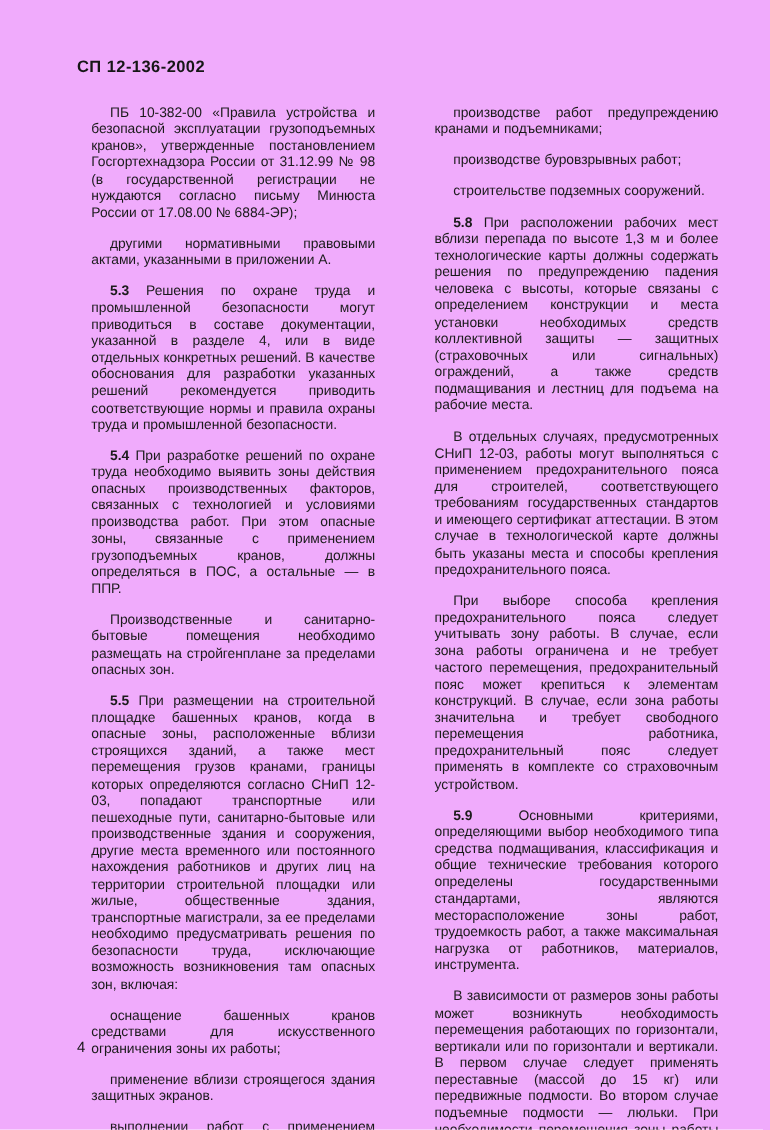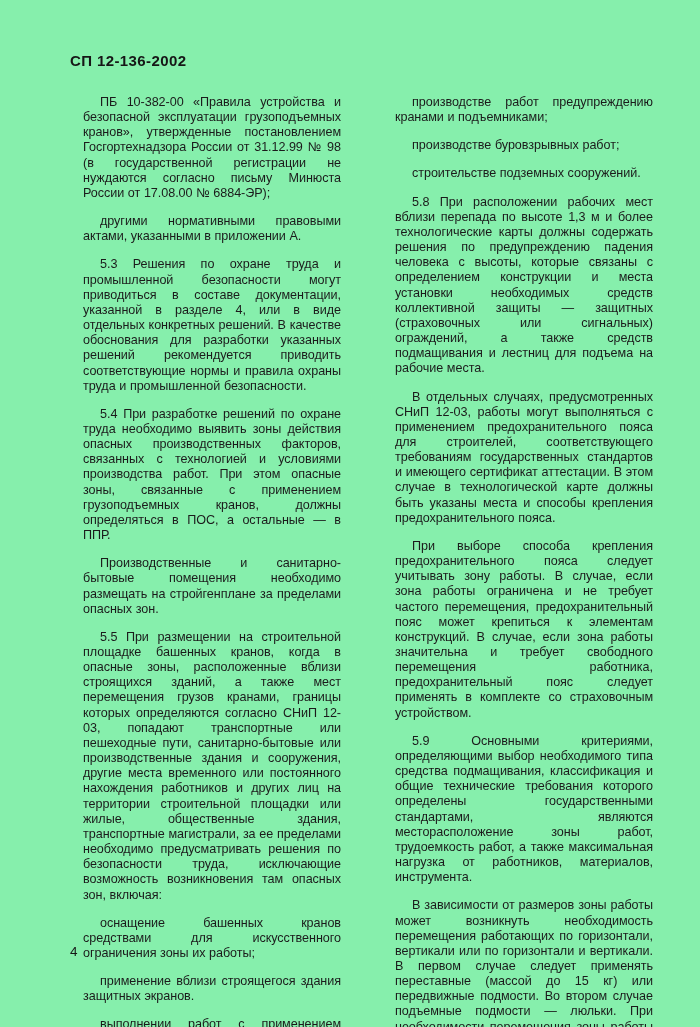--- a/index.html
+++ b/index.html
@@ -14,21 +14,21 @@
     font-family: "Liberation Sans", sans-serif;
     color: #1b1b1b;
     overflow: hidden;
   }
   .sheet {
     position: absolute;
     left: 0;
     top: 0;
     width: 700px;
     height: 1027px;
-    background: #86efac;
+    background: #f0abfc;
   }
   .doc-header {
     position: absolute;
     left: 70px;
     top: 52px;
     font-size: 15px;
     font-weight: bold;
     letter-spacing: 0.4px;
     color: #161616;
     white-space: nowrap;
@@ -47,21 +47,21 @@
   .col p {
     margin: 13px;
     font-size: 12.6px;
     line-height: 15.15px;
     text-align: justify;
     text-indent: 17px;
     letter-spacing: -0.05px;
     word-spacing: 0.2px;
   }
   .col p b {
-    font-weight: normal;
+    font-weight: bold;
   }
   .page-number {
     position: absolute;
     left: 70px;
     top: 944px;
     font-size: 13.5px;
     color: #161616;
   }
 </style>
 </head>

